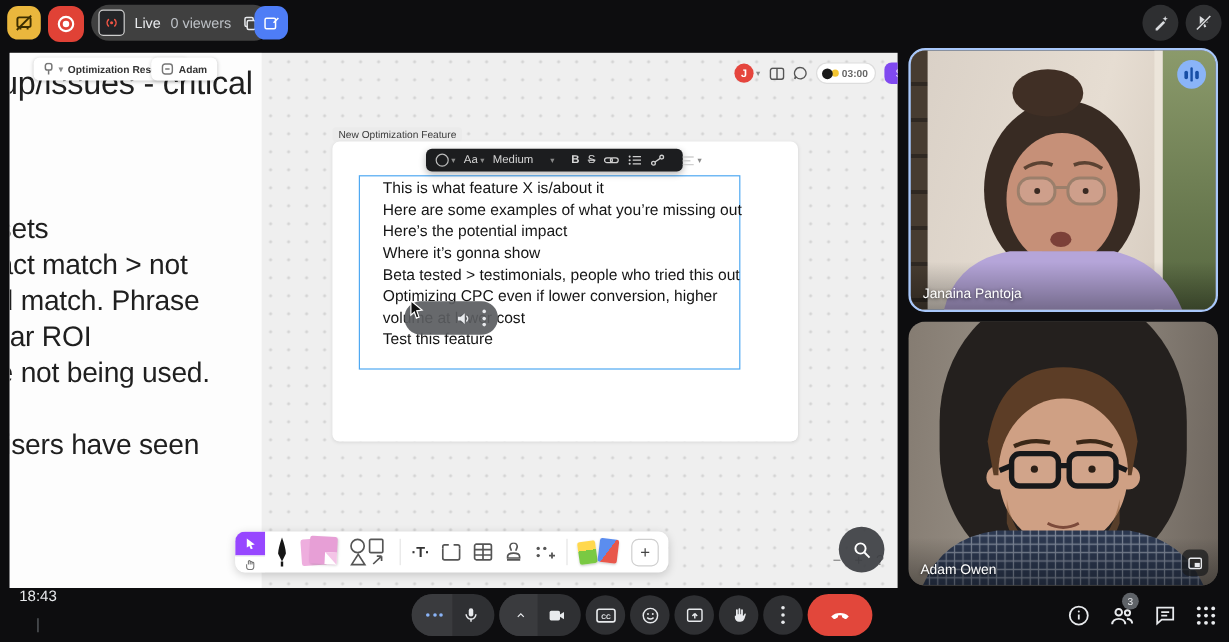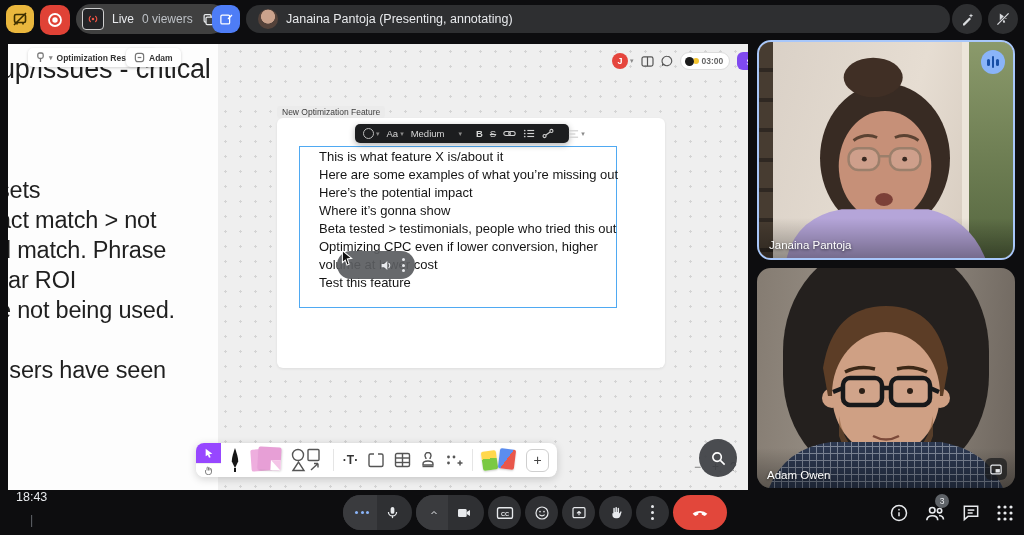--- a/index.html
+++ b/index.html
@@ -159,24 +159,20 @@
         </svg>
     </span>
   </div>
   <div class="tb-btn tb-blue">
     <span>
       <svg width="15" height="15" viewBox="0 0 24 24" fill="none" stroke="#fff" stroke-width="2">
           <rect x="3" y="5" width="14" height="14" rx="2"></rect>
           <path d="M14 10l6-6 1.5 1.5-6 6H14z" fill="#fff" stroke="none"></path>
         </svg>
     </span>
-  </div>
-  <div class="presenter-pill">
-    <span class="pp-avatar"></span>
-    <span>Janaina Pantoja (Presenting, annotating)</span>
   </div>
   <div class="tb-circ" style="left:952px;">
     <span>
       <svg width="16" height="16" viewBox="0 0 20 20">
           <path d="M5 16l8-8 2 2-8 8H5v-2z" fill="#d9dbde"></path>
           <path d="M15 3l.8 2 2 .8-2 .8-.8 2-.8-2-2-.8 2-.8z" fill="#d9dbde"></path>
         </svg>
     </span>
   </div>
   <div class="tb-circ" style="left:988px;">

